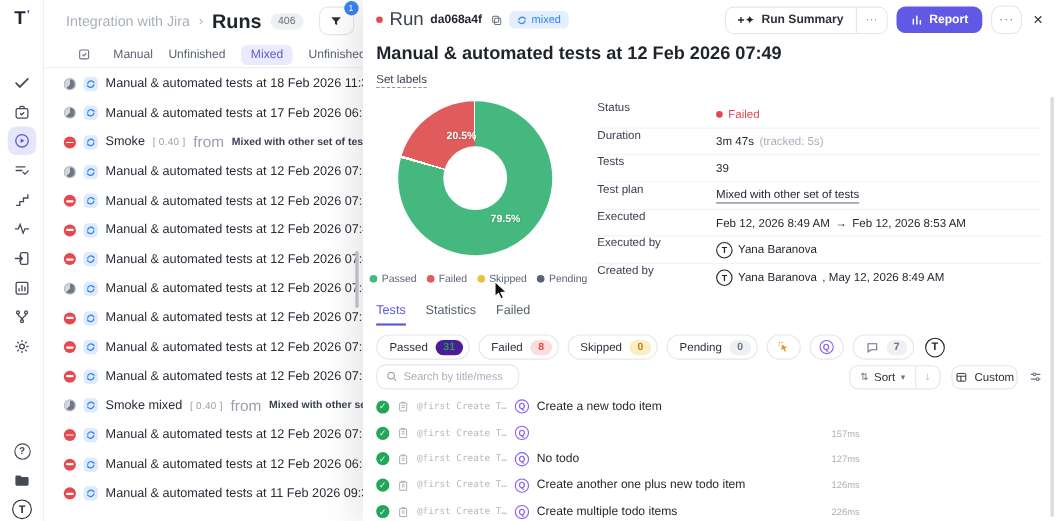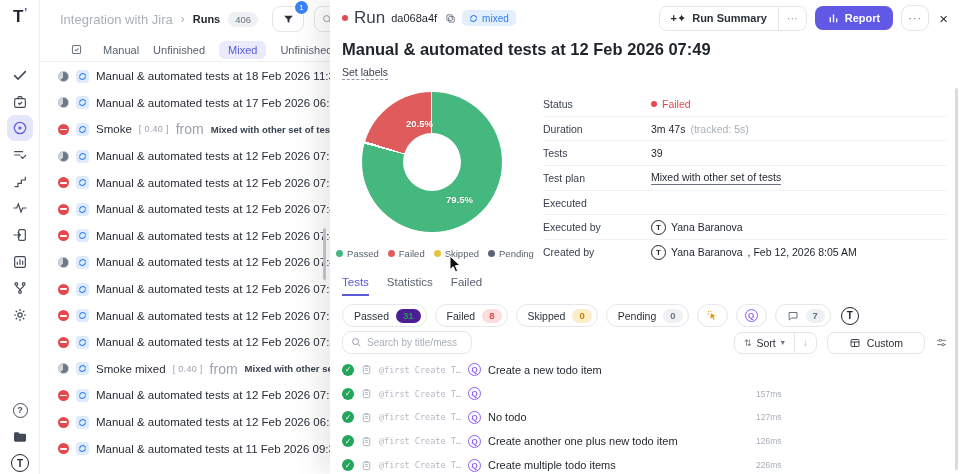--- a/index.html
+++ b/index.html
@@ -14,21 +14,21 @@
   .nav-ic{position:absolute;left:7px;width:26px;height:26px;border-radius:8px;display:flex;align-items:center;justify-content:center;color:#434b57;cursor:pointer}
   .nav-ic.active{background:#e6e6fa;color:#5b5bd6}
   .nav-ic svg{width:16px;height:16px}
   .q-help{width:15px;height:15px;border-radius:50%;border:1.4px solid #434b57;display:flex;align-items:center;justify-content:center;font-size:9px;font-weight:bold}
   .avatar-t{width:18px;height:18px;border-radius:50%;border:1.7px solid #1f242c;display:flex;align-items:center;justify-content:center;font-size:10px;font-weight:bold;color:#1f242c}
 
   
   .list-head{position:absolute;left:40px;top:0;width:920px;height:38px;display:flex;align-items:center;padding-left:20px;background:#fff}
   .bc-project{font-size:13px;color:#a9b0ba}
   .bc-sep{font-size:12px;color:#a9b0ba;margin:0 8px}
-  .bc-section{font-size:11px;font-weight:bold;color:#1f242c}
+  .bc-section{font-size:18px;font-weight:bold;color:#1f242c}
   .bc-count{margin-left:8px;background:#eef0f3;color:#6b7380;font-size:9.5px;padding:2px 7px;border-radius:8px}
   .filter-btn{margin-left:14px;position:relative;width:32px;height:26px;border:1px solid #e3e6ea;border-radius:8px;display:flex;align-items:center;justify-content:center;color:#2b313b;cursor:pointer}
   .filter-badge{position:absolute;right:-5px;top:-6px;width:13px;height:13px;border-radius:50%;background:#3b82f6;color:#fff;font-size:8px;display:flex;align-items:center;justify-content:center}
   .list-search{margin-left:10px;width:140px;height:26px;border:1px solid #e3e6ea;border-radius:8px;display:flex;align-items:center;padding:0 7px;gap:6px;color:#8d95a1}
   .list-search .x{font-size:13px;color:#4b515c;cursor:pointer;line-height:1}
 
   .list-tabs{position:absolute;left:40px;top:38px;width:920px;height:24px;display:flex;align-items:center;padding-left:30px;gap:14px;border-bottom:1px solid #edeff2;background:#fff}
   .bulk-ic{color:#6b7380;margin-right:6px}
   .ltab{font-size:11px;color:#5a6270;cursor:pointer;white-space:nowrap}
   .ltab.sel{background:#e9eafb;color:#5b5bd6;padding:3px 9px;border-radius:6px}
@@ -47,21 +47,21 @@
   .rbold{font-size:9.5px;font-weight:bold;color:#3a4150}
   .rm{font-size:9.5px;color:#9aa1ad}
   .row-gear{color:#6b7380;font-size:12px;margin-left:4px;cursor:pointer}
   .list-scroll{position:absolute;left:323px;top:228px;width:3px;height:52px;border-radius:2px;background:#c3c8d1;z-index:4}
 
   
   .panel{position:absolute;left:330px;top:0;width:630px;height:474px;background:#fff;box-shadow:-10px 0 26px rgba(16,24,40,.10);z-index:5}
   .p-head{position:absolute;left:12px;top:8px;display:flex;align-items:center;gap:6px}
   .dot-red{width:6px;height:6px;border-radius:50%;background:#e5484d}
   .run-label{font-size:17px;color:#3a4150}
-  .run-id{font-size:11px;font-weight:normal;color:#1f242c}
+  .run-id{font-size:11px;font-weight:bold;color:#1f242c}
   .copy-ic{color:#6b7380;cursor:pointer;margin-left:2px}
   .mixed-badge{display:flex;align-items:center;gap:4px;background:#e3effd;color:#2f7ff0;font-size:10px;padding:2.5px 7px;border-radius:5px;cursor:pointer}
   .p-actions{position:absolute;right:12px;top:5px;display:flex;align-items:center;gap:8px}
   .btn-group{display:flex;border:1px solid #e3e6ea;border-radius:8px;overflow:hidden}
   .btn-seg{display:flex;align-items:center;gap:6px;padding:5px 11px;font-size:11px;font-weight:bold;color:#2b313b;cursor:pointer;background:#fff}
   .btn-seg.more{border-left:1px solid #e3e6ea;color:#8d95a1;font-weight:normal;padding:5px 8px}
   .spark{color:#23262d;font-size:11px}
   .btn-report{display:flex;align-items:center;gap:6px;background:#6159e6;color:#fff;font-size:11px;font-weight:bold;padding:6px 13px;border-radius:8px;cursor:pointer}
   .btn-round{width:28px;height:26px;border:1px solid #e3e6ea;border-radius:9px;display:flex;align-items:center;justify-content:center;color:#6b7380;font-size:11px;cursor:pointer;letter-spacing:1px}
   .p-close{font-size:15px;color:#2b313b;cursor:pointer;margin-left:2px}
@@ -73,21 +73,21 @@
   .donut-hole{position:absolute;left:41px;top:41px;width:58px;height:58px;border-radius:50%;background:#fff}
   .slice-label{position:absolute;color:#fff;font-size:9.5px;font-weight:bold;text-shadow:0 0 2px rgba(0,0,0,.25)}
   .sl-red{left:44px;top:26px}
   .sl-green{left:84px;top:102px}
   .legend{position:absolute;left:0;top:248px;width:210px;display:flex;justify-content:center;gap:9px}
   .lg-item{display:flex;align-items:center;gap:4px;font-size:9.5px;color:#5a6270;white-space:nowrap}
   .lg-dot{width:7px;height:7px;border-radius:50%}
 
   
   .details{position:absolute;left:213px;top:92px;width:404px}
-  .drow{display:flex;align-items:center;height:24.7px;border-bottom:1px solid #f1f2f5;font-size:10.5px}
+  .drow{display:flex;height:24.7px;border-bottom:1px solid #f1f2f5;font-size:10.5px}
   .drow:last-child{border-bottom:none}
   .dlabel{width:108px;color:#3a4150;flex:none}
   .dval{color:#1f242c;display:flex;align-items:center;gap:5px}
   .failed-txt{color:#e5484d}
   .tracked{color:#a9b0ba}
   .plan-link{border-bottom:1px solid #6b7380;cursor:pointer;padding-bottom:1px}
   .mini-av{width:15px;height:15px;border-radius:50%;border:1.4px solid #1f242c;display:flex;align-items:center;justify-content:center;font-size:8px;font-weight:bold;color:#1f242c;flex:none}
 
   
   .p-tabs{position:absolute;left:12px;top:276px;display:flex;gap:18px}
@@ -107,21 +107,21 @@
   .chips .avatar-t{margin-left:2px;cursor:pointer}
 
   
   .p-search-row{position:absolute;left:12px;top:331px;width:606px;display:flex;align-items:center}
   .p-search{width:130px;height:23px;border:1px solid #e3e6ea;border-radius:9px;display:flex;align-items:center;padding:0 8px;gap:5px;color:#8d95a1}
   .p-search input{border:none;outline:none;width:90px;font-size:10px;color:#2b313b;font-family:inherit;background:transparent}
   .p-search input::placeholder{color:#a9b0ba}
   .sort-group{margin-left:auto;display:flex;border:1px solid #e3e6ea;border-radius:8px;overflow:hidden}
   .sort-main{display:flex;align-items:center;gap:5px;padding:4px 9px;font-size:10.5px;color:#2b313b;cursor:pointer}
   .sort-dn{display:flex;align-items:center;padding:4px 8px;border-left:1px solid #e3e6ea;color:#a9b0ba;cursor:pointer;font-size:10px}
-  .custom-btn{display:flex;align-items:center;gap:6px;margin-left:10px;border:1px solid #e3e6ea;border-radius:8px;padding:4px 21px;font-size:10.5px;color:#2b313b;cursor:pointer}
+  .custom-btn{display:flex;align-items:center;gap:6px;margin-left:10px;border:1px solid #e3e6ea;border-radius:8px;padding:4px 2px;font-size:10.5px;color:#2b313b;cursor:pointer}
   .sliders-ic{margin-left:10px;color:#6b7380;cursor:pointer}
 
   
   .tests{position:absolute;left:12px;top:358px;width:606px}
   .trow{height:23.8px;display:flex;align-items:center;gap:7px;white-space:nowrap;cursor:pointer}
   .tchk{width:12px;height:12px;border-radius:50%;background:#23a55a;color:#fff;font-size:8px;display:flex;align-items:center;justify-content:center;flex:none}
   .clip-ic{color:#a9b0ba;flex:none}
   .ttag{font-family:"DejaVu Sans Mono","Liberation Mono",monospace;font-size:8.5px;color:#b4bac4;width:82px;flex:none;overflow:hidden}
   .ttitle{font-size:11px;color:#1f242c}
   .tdur{margin-left:auto;width:192px;text-align:left;font-size:8.5px;color:#a9b0ba}
@@ -526,34 +526,39 @@
       <span class="dval">39</span>
     </div>
     <div class="drow">
       <span class="dlabel">Test plan</span>
       <span class="dval">
           <span class="plan-link">Mixed with other set of tests</span>
         </span>
     </div>
     <div class="drow">
       <span class="dlabel">Executed</span>
+      <span class="dval">
+          <span>Feb 12, 2026 8:49 AM</span>
+          <span>→</span>
+          <span>Feb 12, 2026 8:53 AM</span>
+        </span>
     </div>
     <div class="drow">
       <span class="dlabel">Executed by</span>
       <span class="dval">
           <span class="mini-av">T</span>
           <span>Yana Baranova</span>
         </span>
     </div>
     <div class="drow">
       <span class="dlabel">Created by</span>
       <span class="dval">
           <span class="mini-av">T</span>
           <span>Yana Baranova</span>
-          <span class="tracked" style="color:#1f242c">, Feb 12, 2026 8:05 AM</span>
+          <span class="tracked" style="color:#1f242c">, May 12, 2026 8:49 AM</span>
         </span>
     </div>
   </div>
 
   <div class="p-tabs">
     <span class="ptab sel">Tests</span>
     <span class="ptab">Statistics</span>
     <span class="ptab">Failed</span>
   </div>
 

